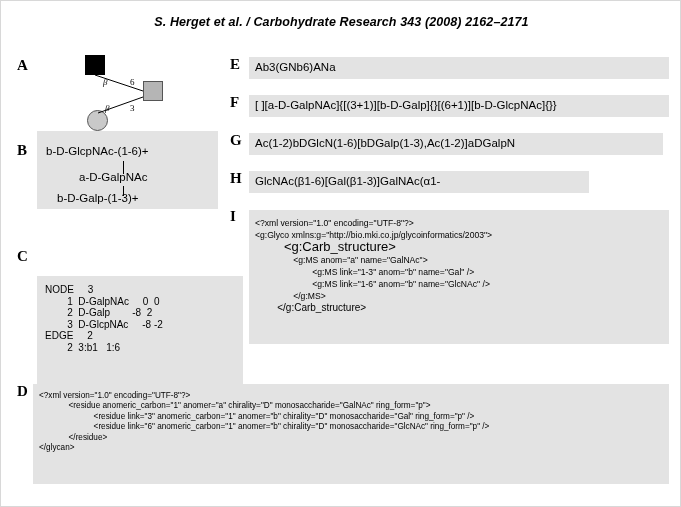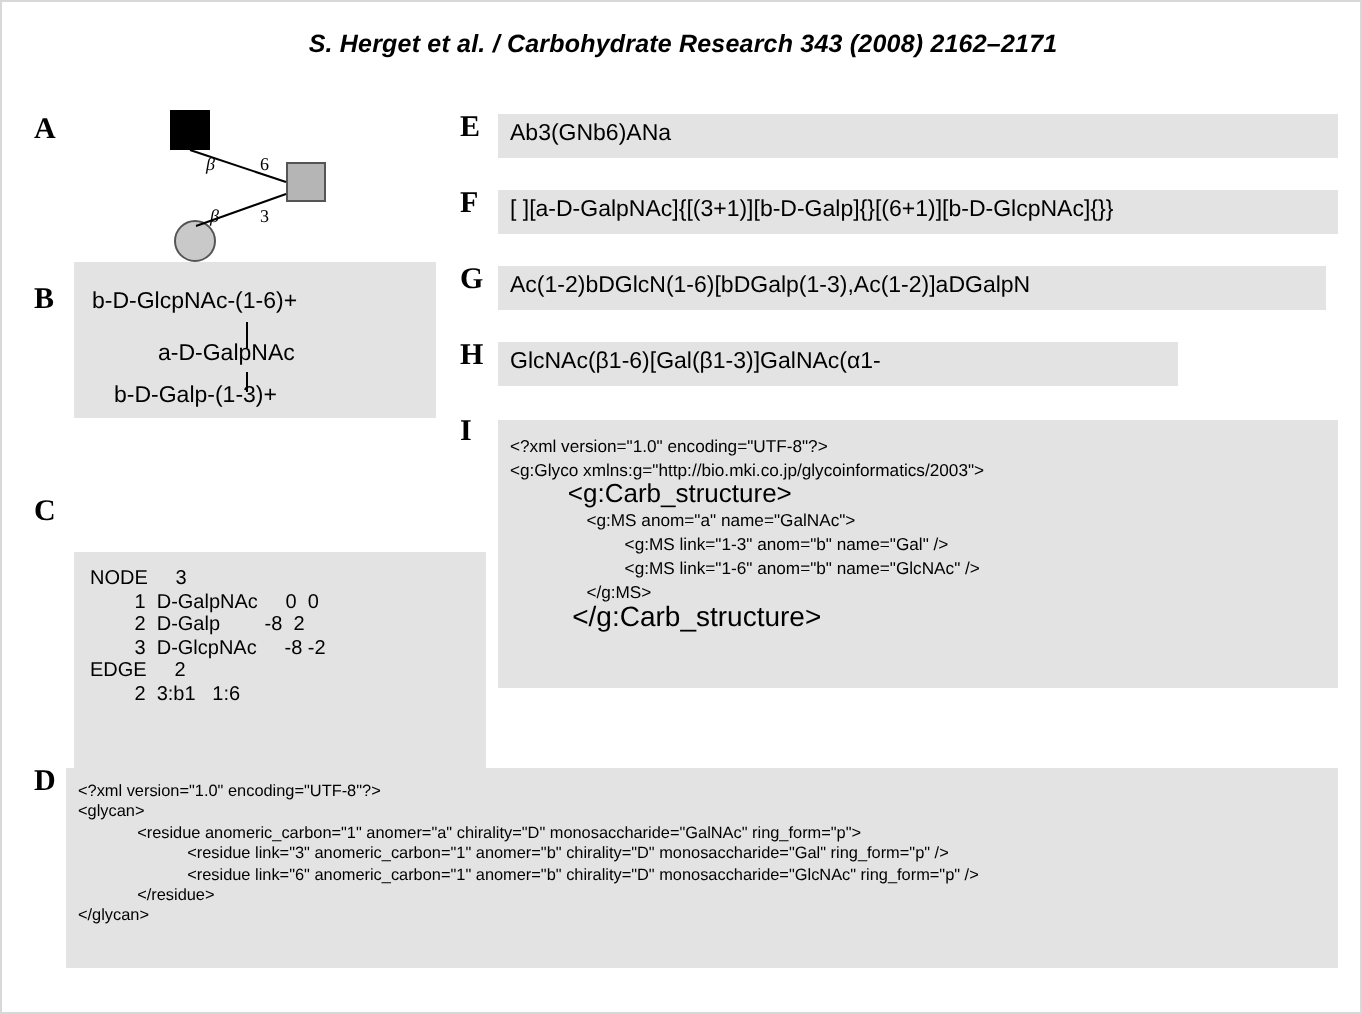--- a/index.html
+++ b/index.html
@@ -158,21 +158,20 @@
       <div class="code-line">        3  D-GlcpNAc     -8 -2</div>
       <div class="code-line">EDGE     2</div>
       <div class="code-line">        2  3:b1   1:6</div>
     </div>
   </div>
 
   <div class="panel-letter" style="left:16px; top:382px;">D</div>
   <div class="grey-box" style="left:32px; top:383px; width:636px; height:100px;">
     <div style="padding:7px 0 0 6px;">
       <div class="mono-small">&lt;?xml version="1.0" encoding="UTF-8"?&gt;</div>
-      <div class="mono-small">&lt;glycan&gt;</div>
       <div class="mono-small">             &lt;residue anomeric_carbon="1" anomer="a" chirality="D" monosaccharide="GalNAc" ring_form="p"&gt;</div>
       <div class="mono-small">                        &lt;residue link="3" anomeric_carbon="1" anomer="b" chirality="D" monosaccharide="Gal" ring_form="p" /&gt;</div>
       <div class="mono-small">                        &lt;residue link="6" anomeric_carbon="1" anomer="b" chirality="D" monosaccharide="GlcNAc" ring_form="p" /&gt;</div>
       <div class="mono-small">             &lt;/residue&gt;</div>
       <div class="mono-small">&lt;/glycan&gt;</div>
     </div>
   </div>
 
   <div class="panel-letter" style="left:229px; top:55px;">E</div>
   <div class="grey-box" style="left:248px; top:56px; width:420px; height:22px;">
@@ -197,17 +196,17 @@
   <div class="panel-letter" style="left:229px; top:207px;">I</div>
   <div class="grey-box" style="left:248px; top:209px; width:420px; height:134px;">
     <div style="padding:7px 0 0 6px;">
       <div class="mono-small" style="font-size:8.6px; line-height:12.2px;">&lt;?xml version="1.0" encoding="UTF-8"?&gt;</div>
       <div class="mono-small" style="font-size:8.6px; line-height:12.2px;">&lt;g:Glyco xmlns:g="http://bio.mki.co.jp/glycoinformatics/2003"&gt;</div>
       <div class="mono-small" style="font-size:13px; line-height:12.2px;">        &lt;g:Carb_structure&gt;</div>
       <div class="mono-small" style="font-size:8.6px; line-height:12.2px;">                &lt;g:MS anom="a" name="GalNAc"&gt;</div>
       <div class="mono-small" style="font-size:8.6px; line-height:12.2px;">                        &lt;g:MS link="1-3" anom="b" name="Gal" /&gt;</div>
       <div class="mono-small" style="font-size:8.6px; line-height:12.2px;">                        &lt;g:MS link="1-6" anom="b" name="GlcNAc" /&gt;</div>
       <div class="mono-small" style="font-size:8.6px; line-height:12.2px;">                &lt;/g:MS&gt;</div>
-      <div class="mono-small" style="font-size:14px; line-height:12.2px;">        &lt;/g:Carb_structure&gt;</div>
+      <div class="mono-small" style="font-size:10px; line-height:12.2px;">        &lt;/g:Carb_structure&gt;</div>
     </div>
   </div>
 
 </div>
 
 </body></html>

